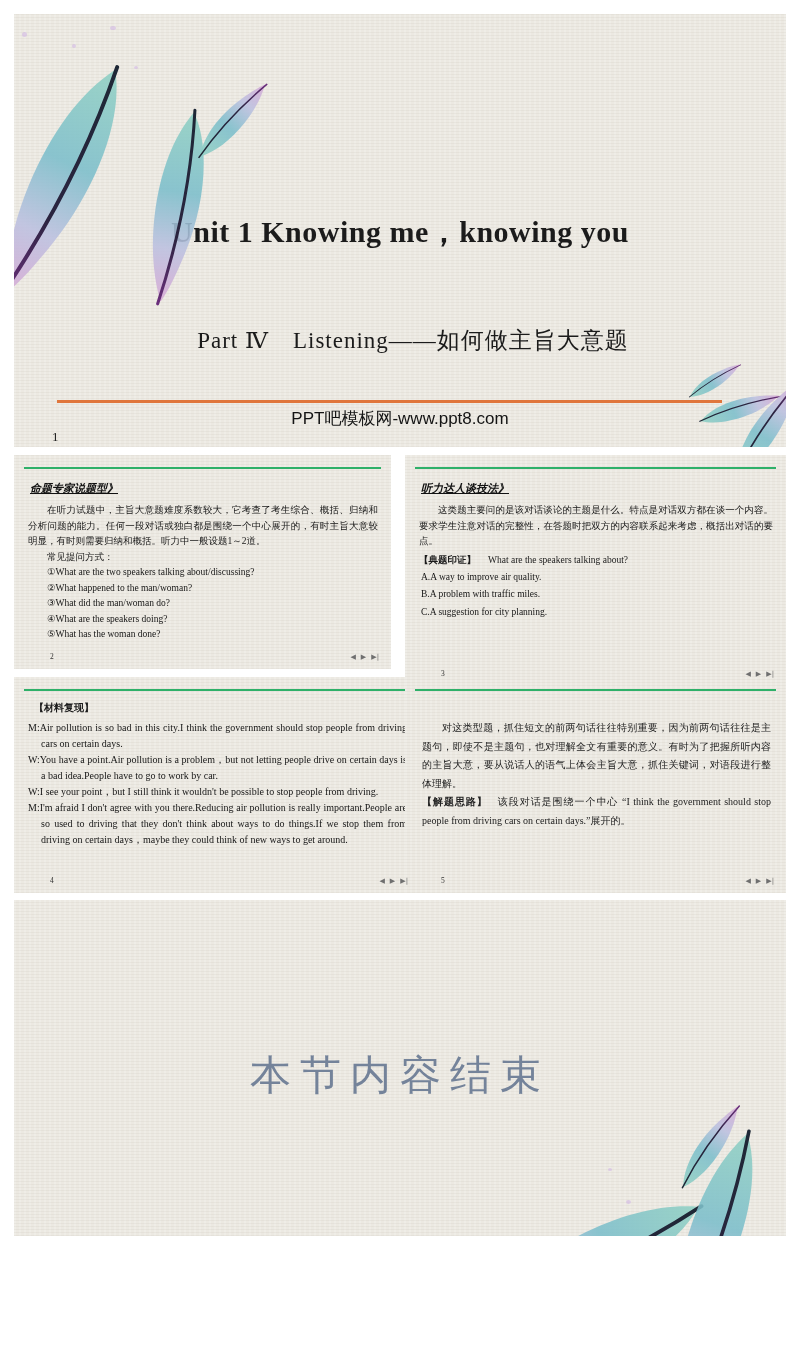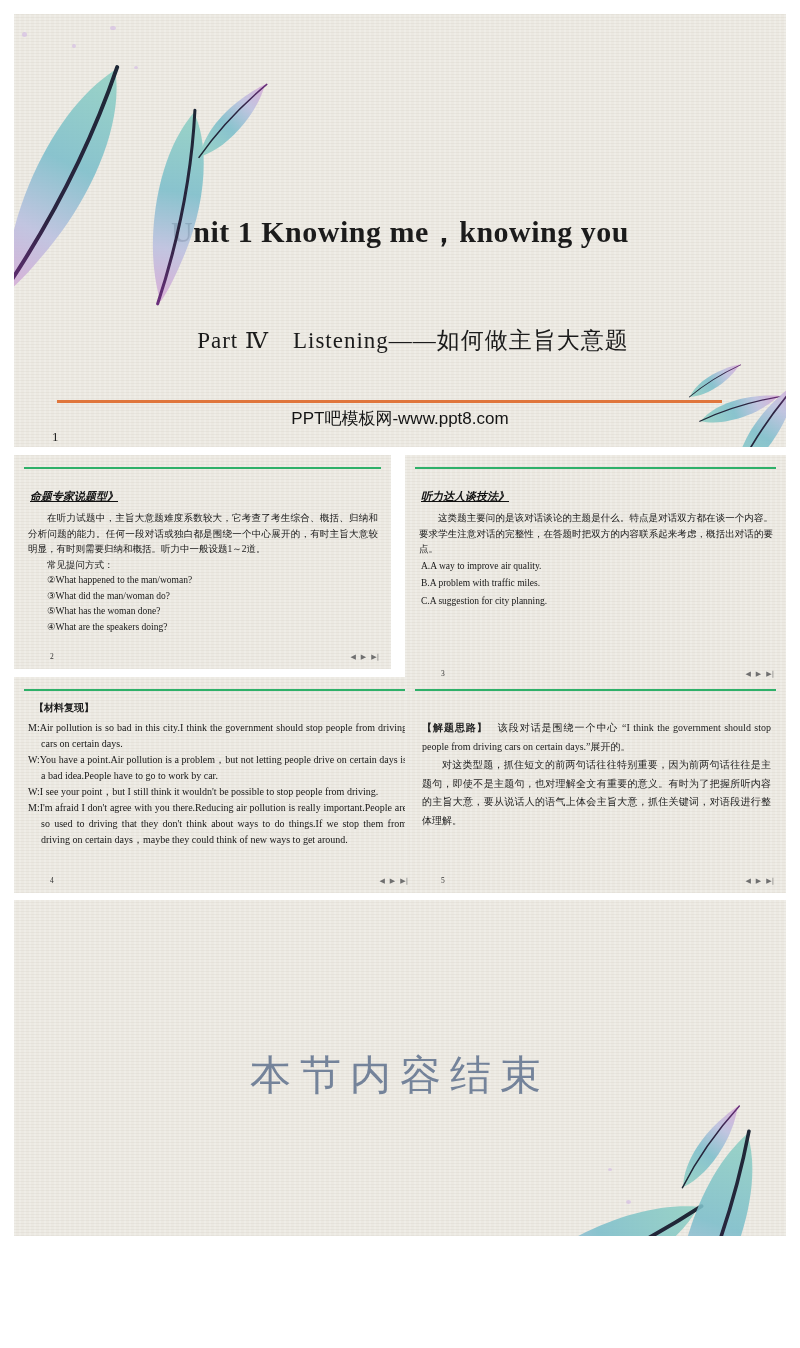--- a/index.html
+++ b/index.html
@@ -24,21 +24,21 @@
   .s1-subtitle{position:absolute;top:296px;left:0;width:100%;text-align:center;
             font-size:23px;font-weight:normal;line-height:1;letter-spacing:1px;margin-left:13px;}
   .orangeline{position:absolute;height:3px;background:#E0763C;z-index:1;}
   .s1 .orangeline{top:386px;left:43px;width:665px;}
   .s1-footer{position:absolute;top:393px;left:0;width:100%;text-align:center;
             font-family:"Liberation Sans","DejaVu Sans",sans-serif;font-size:17px;color:#141414;}
   .pagenum-big{position:absolute;left:38px;top:415px;font-size:13px;color:#222;}
 
   .content{position:absolute;left:14px;right:13px;top:22px;}
   .mini-title{display:inline-block;font-size:11px;font-weight:bold;font-style:italic;
-              text-decoration:underline;margin:12px 0 7px 2px;color:#111;}
+              text-decoration:underline;margin:4px 0 7px 2px;color:#111;}
   .body{font-size:9.5px;line-height:15.5px;text-align:justify;margin:0;color:#161616;}
   .ind2{text-indent:2em;}
   .qline{font-size:9.5px;line-height:15.5px;margin-left:19px;color:#161616;}
   .exline{margin-top:2px;font-size:9.5px;line-height:17px;}
   .exlabel{font-weight:bold;margin-right:12px;}
   .opt{font-size:9.5px;line-height:17.5px;margin-left:2px;color:#161616;}
   .dlg-title{font-size:10px;font-weight:bold;margin:0 0 5px 6px;}
   .dlg{font-size:10px;line-height:16px;text-align:justify;padding-left:13px;text-indent:-13px;color:#161616;margin:0;}
 
   .s5 .content{top:42px;left:17px;right:15px;font-family:"Liberation Sans","DejaVu Sans",sans-serif;}
@@ -116,38 +116,42 @@
         <use href="#feather" xlink:href="#feather"></use>
       </svg>
   </section>
 
   <section class="slide s2">
     <div class="greenline"></div>
     <div class="content">
       <span class="mini-title">命题专家说题型》</span>
       <p class="body ind2">在听力试题中，主旨大意题难度系数较大，它考查了考生综合、概括、归纳和分析问题的能力。任何一段对话或独白都是围绕一个中心展开的，有时主旨大意较明显，有时则需要归纳和概括。听力中一般设题1～2道。</p>
       <p class="body ind2">常见提问方式：</p>
+      <div class="qline">①What are the two speakers talking about/discussing?</div>
       <div class="qline">②What happened to the man/woman?</div>
       <div class="qline">③What did the man/woman do?</div>
+      <div class="qline">④What are the speakers doing?</div>
       <div class="qline">⑤What has the woman done?</div>
-      <div class="qline">④What are the speakers doing?</div>
     </div>
     <div class="pagenum-sm">2</div>
     <div class="nav">
       <span class="navbtn">◀</span>
       <span class="navbtn">▶</span>
       <span class="navbtn">▶|</span>
     </div>
   </section>
 
   <section class="slide s3">
     <div class="greenline"></div>
     <div class="content">
       <span class="mini-title">听力达人谈技法》</span>
       <p class="body ind2">这类题主要问的是该对话谈论的主题是什么。特点是对话双方都在谈一个内容。要求学生注意对话的完整性，在答题时把双方的内容联系起来考虑，概括出对话的要点。</p>
+      <div class="exline">
+        <span class="exlabel">【典题印证】</span><span>What are the speakers talking about?</span>
+      </div>
       <div class="opt">A.A way to improve air quality.</div>
       <div class="opt">B.A problem with traffic miles.</div>
       <div class="opt">C.A suggestion for city planning.</div>
     </div>
     <div class="pagenum-sm">3</div>
     <div class="nav">
       <span class="navbtn">◀</span>
       <span class="navbtn">▶</span>
       <span class="navbtn">▶|</span>
     </div>
@@ -166,24 +170,24 @@
     <div class="nav">
       <span class="navbtn">◀</span>
       <span class="navbtn">▶</span>
       <span class="navbtn">▶|</span>
     </div>
   </section>
 
   <section class="slide s5">
     <div class="greenline"></div>
     <div class="content">
+      <p class="body5 ind2">对这类型题，抓住短文的前两句话往往特别重要，因为前两句话往往是主题句，即使不是主题句，也对理解全文有重要的意义。有时为了把握所听内容的主旨大意，要从说话人的语气上体会主旨大意，抓住关键词，对语段进行整体理解。</p>
       <p class="body5">
         <span class="b5-label">【解题思路】</span><span>该段对话是围绕一个中心 </span><span class="b5-en">“I think the government should stop people from driving cars on certain days.”</span><span>展开的。</span>
       </p>
-      <p class="body5 ind2">对这类型题，抓住短文的前两句话往往特别重要，因为前两句话往往是主题句，即使不是主题句，也对理解全文有重要的意义。有时为了把握所听内容的主旨大意，要从说话人的语气上体会主旨大意，抓住关键词，对语段进行整体理解。</p>
     </div>
     <div class="pagenum-sm">5</div>
     <div class="nav">
       <span class="navbtn">◀</span>
       <span class="navbtn">▶</span>
       <span class="navbtn">▶|</span>
     </div>
   </section>
 
   <section class="slide s6">

